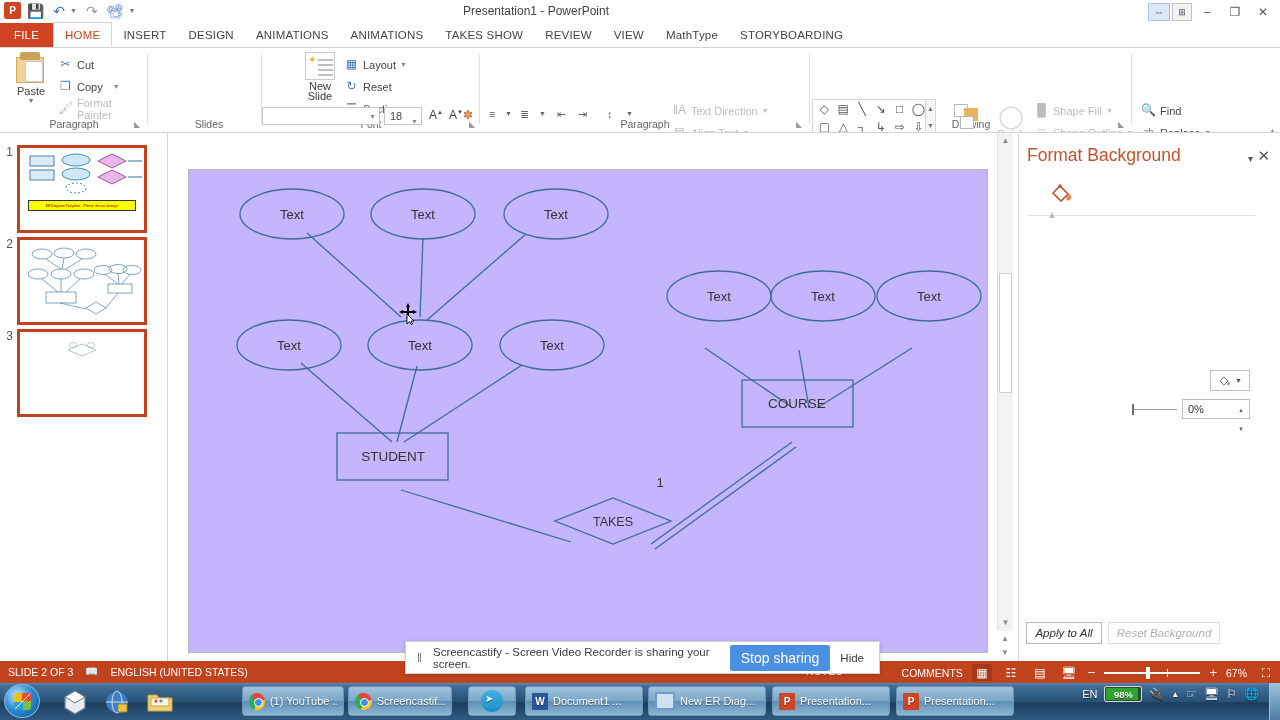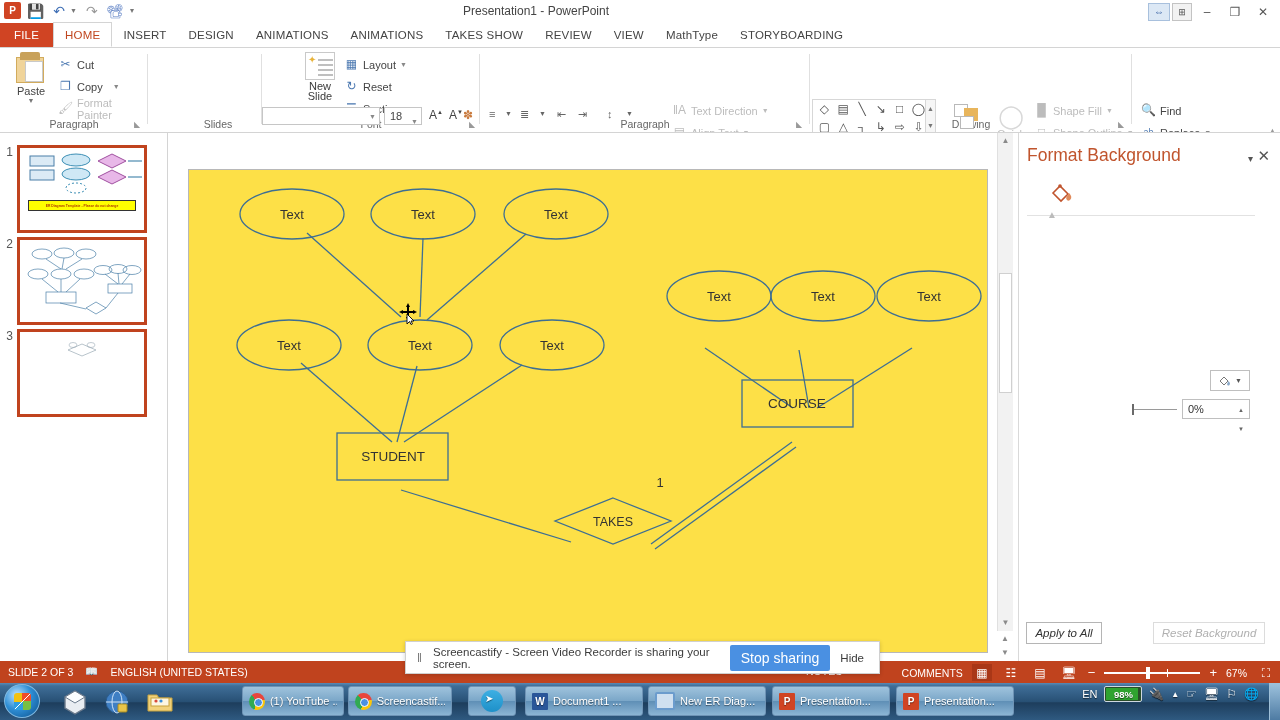--- a/index.html
+++ b/index.html
@@ -149,21 +149,21 @@
   .thumb { border:3px solid #c0431e; background:#fff; position:relative; }
 
   
   .vscroll { position:absolute; background:#f2f2f2; border-left:1px solid #e0e0e0; }
   .sc-btn { width:100%; height:16px; text-align:center; font-size:8px; color:#8a8a8a; line-height:16px;
             background:#f2f2f2; }
   .sc-thumb { position:absolute; left:1px; width:13px; background:#fff; border:1px solid #d0d0d0; }
 
   
   .editarea { position:absolute; left:168px; top:133px; width:850px; height:528px; background:#fff; }
-  .slide { position:absolute; left:20px; top:36px; width:800px; height:484px; background:#fde047;
+  .slide { position:absolute; left:20px; top:36px; width:800px; height:484px; background:#c4b5fd;
            border:1px solid #b8b8b8; }
 
   
   .fpane { position:absolute; left:1018px; top:133px; width:262px; height:528px; background:#fff;
            border-left:1px solid #d9d9d9; }
   .fp-title { position:absolute; left:8px; top:12px; font-size:17.5px; color:#c0542d; }
   .fp-caret { position:absolute; right:27px; top:20px; font-size:10px; color:#555; }
   .fp-close { position:absolute; right:10px; top:14px; font-size:15px; color:#555; }
   .fp-bucket { position:absolute; left:32px; top:50px; }
   .fp-tabline { position:absolute; left:8px; top:82px; width:228px; height:1px; background:#e2e2e2; }
@@ -171,21 +171,21 @@
   .colorbtn { position:absolute; left:1210px; top:370px; width:40px; height:21px; border:1px solid #bfbfbf;
               background:#fff; display:flex; align-items:center; justify-content:center; gap:2px; font-size:10px;}
   .slider-line { position:absolute; left:1133px; top:409px; width:44px; height:1px; background:#9a9a9a; }
   .slider-handle { position:absolute; left:1132px; top:404px; width:2px; height:11px; background:#6a6a6a; }
   .spin { position:absolute; left:1182px; top:399px; width:68px; height:20px; border:1px solid #bfbfbf; background:#fff;
           font-size:11px; color:#333; line-height:19px; padding-left:5px;}
   .spin-btns { position:absolute; right:2px; top:1px; width:12px; height:17px; font-size:6px; color:#666;
                display:flex; flex-direction:column; align-items:center; justify-content:space-around;}
   .fp-btn { position:absolute; top:622px; height:22px; border:1px solid #b5b5b5; background:#fff;
             font-size:11.5px; color:#333; display:flex; align-items:center; justify-content:center;font-style:italic; }
-  .fp-btn.dis { color:#b0b0b0; border-color:#dcdcdc;margin-left:45px; }
+  .fp-btn.dis { color:#b0b0b0; border-color:#dcdcdc; }
 
   
   .castbar { position:absolute; left:405px; top:641px; width:475px; height:33px; background:#fff;
              border:1px solid #d0d0d0; display:flex; align-items:center; gap:10px; padding:0 11px;
              box-shadow:0 1px 4px rgba(0,0,0,.18); z-index:60; }
   .cast-pause { color:#777; font-size:12px; letter-spacing:1px; }
   .cast-msg { font-size:11.5px; color:#3b3b3b; flex:1; }
   .cast-stop { background:#4a90e2; color:#fff; font-size:14px; padding:5px 11px; border-radius:2px; }
   .cast-hide { font-size:11.5px; color:#3b3b3b; padding-right:4px; }
 
@@ -282,21 +282,21 @@
         <div class="ritem">
           <span class="ico" style="color:#4a77b0;">↻</span>
           <span>Reset</span>
         </div>
         <div class="ritem">
           <span class="ico" style="color:#4a77b0;">☰</span>
           <span>Section</span>
           <span style="font-size:7px;color:#888;">▼</span>
         </div>
       </div>
-      <div class="grp-label" style="left:13px;width:114px;">Slides</div>
+      <div class="grp-label" style="left:4px;width:114px;">Slides</div>
       <div class="grp-div" style="left:113px;"></div>
     </div>
 
     <div class="grp" style="left:262px; width:218px;">
       <div class="grp-label" style="left:0;width:218px;">Font</div>
       <div class="dlg" style="left:207px;">◣</div>
       <div class="grp-div" style="left:217px;"></div>
     </div>
     <div class="fontbox">
       <span style="position:absolute;left:4px;top:2px;font-size:11px;color:#444;"></span>

